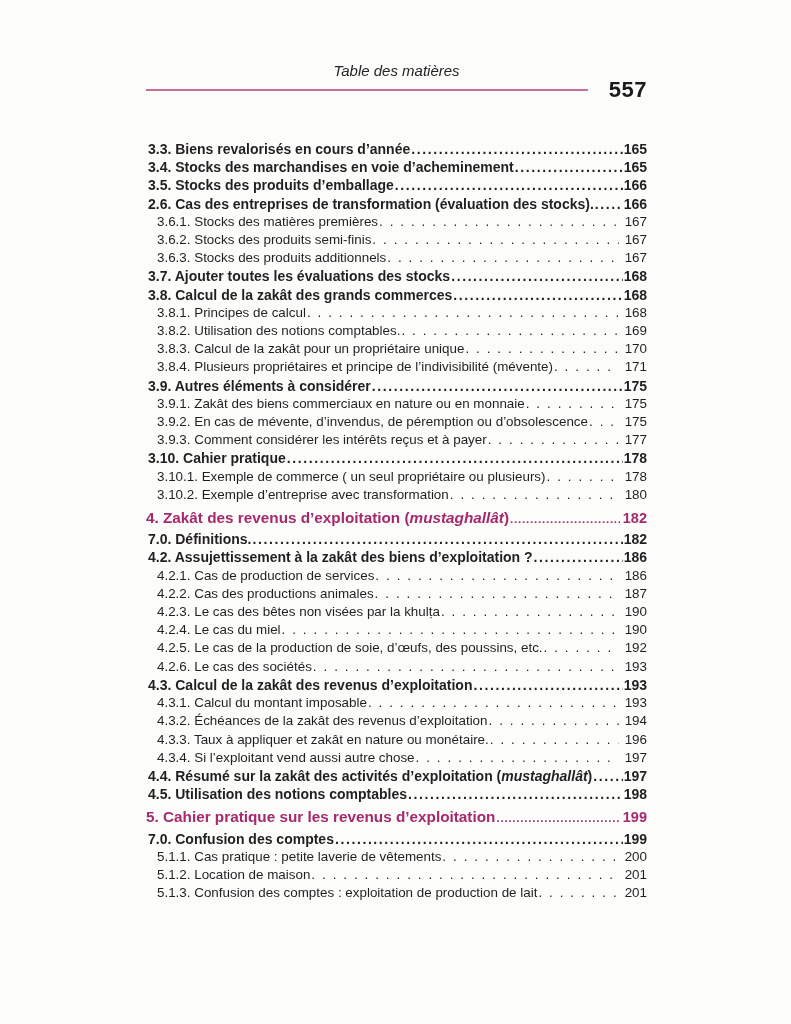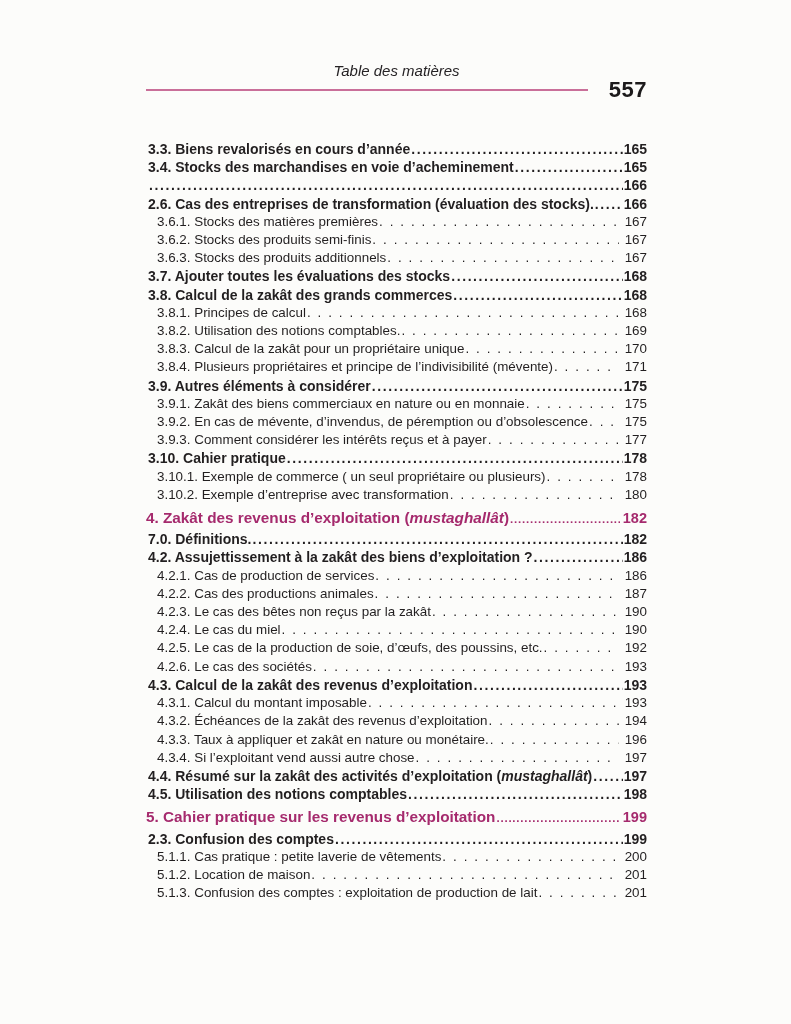--- a/index.html
+++ b/index.html
@@ -124,20 +124,21 @@
         <span class="title">3.3. Biens revalorisés en cours d’année</span>
         <span class="leader"></span>
         <span class="pg">165</span>
       </div>
       <div class="row l2">
         <span class="title">3.4. Stocks des marchandises en voie d’acheminement</span>
         <span class="leader"></span>
         <span class="pg">165</span>
       </div>
       <div class="row l2">
+        <span class="title">3.5. Stocks des produits d’emballage</span>
         <span class="leader"></span>
         <span class="pg">166</span>
       </div>
       <div class="row l2">
         <span class="title">2.6. Cas des entreprises de transformation (évaluation des stocks).</span>
         <span class="leader"></span>
         <span class="pg">166</span>
       </div>
       <div class="row l3">
         <span class="title">3.6.1. Stocks des matières premières</span>
@@ -238,21 +239,21 @@
         <span class="title">4.2.1. Cas de production de services</span>
         <span class="leader"></span>
         <span class="pg">186</span>
       </div>
       <div class="row l3">
         <span class="title">4.2.2. Cas des productions animales</span>
         <span class="leader"></span>
         <span class="pg">187</span>
       </div>
       <div class="row l3">
-        <span class="title">4.2.3. Le cas des bêtes non reçus par la zakât</span>
+        <span class="title">4.2.3. Le cas des bêtes non visées par la khulṭa</span>
         <span class="leader"></span>
         <span class="pg">190</span>
       </div>
       <div class="row l3">
         <span class="title">4.2.4. Le cas du miel</span>
         <span class="leader"></span>
         <span class="pg">190</span>
       </div>
       <div class="row l3">
         <span class="title">4.2.5. Le cas de la production de soie, d’œufs, des poussins, etc.</span>
@@ -298,21 +299,21 @@
         <span class="title">4.5. Utilisation des notions comptables</span>
         <span class="leader"></span>
         <span class="pg">198</span>
       </div>
       <div class="row l1">
         <span class="title">5. Cahier pratique sur les revenus d’exploitation</span>
         <span class="leader"></span>
         <span class="pg">199</span>
       </div>
       <div class="row l2">
-        <span class="title">2.3. Confusion des comptes</span>
+        <span class="title">7.0. Confusion des comptes</span>
         <span class="leader"></span>
         <span class="pg">199</span>
       </div>
       <div class="row l3">
         <span class="title">5.1.1. Cas pratique : petite laverie de vêtements</span>
         <span class="leader"></span>
         <span class="pg">200</span>
       </div>
       <div class="row l3">
         <span class="title">5.1.2. Location de maison</span>

